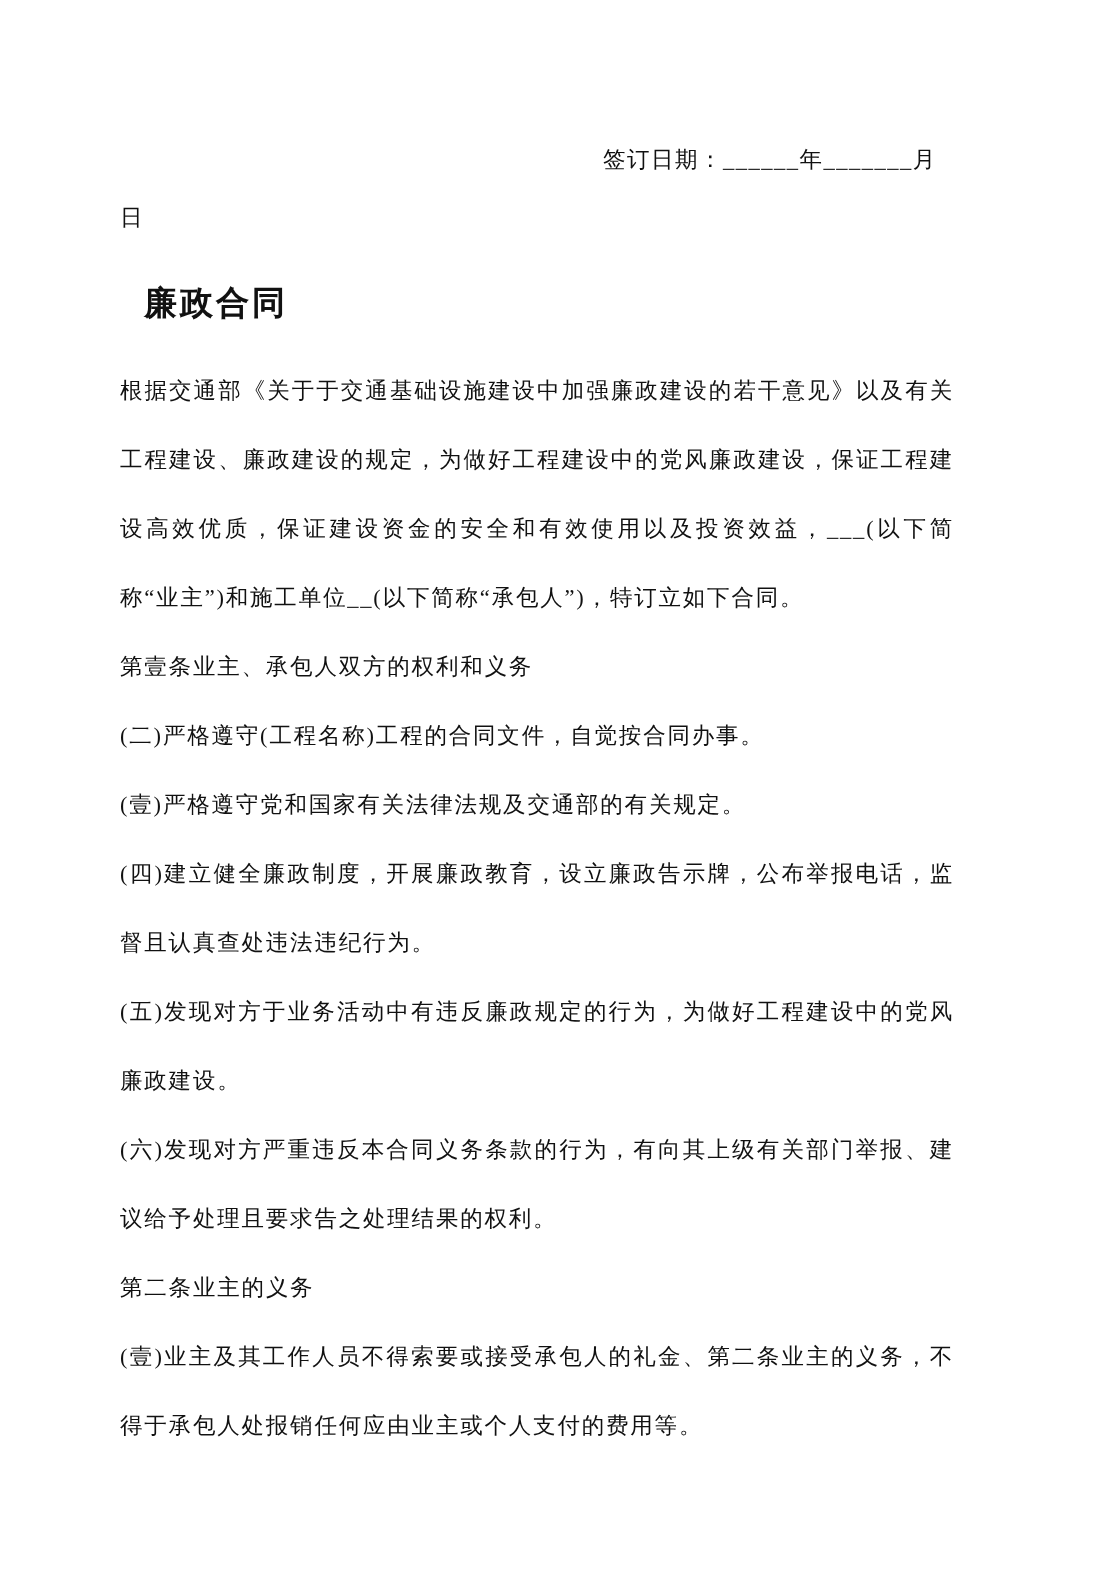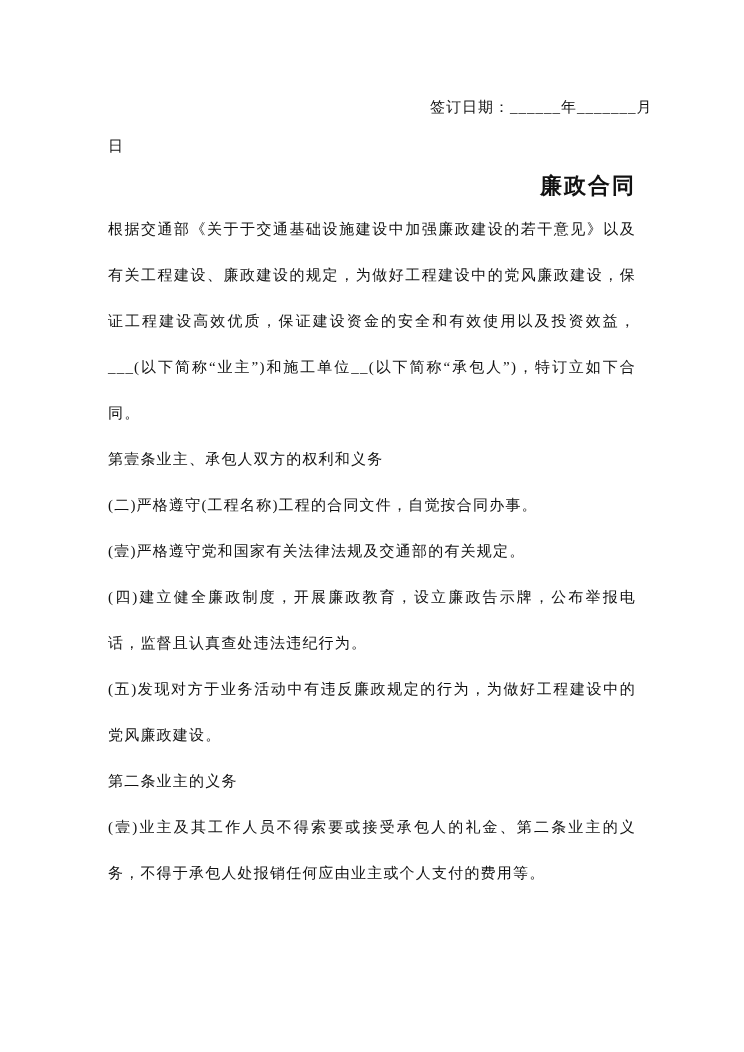--- a/index.html
+++ b/index.html
@@ -7,45 +7,45 @@
     padding: 0;
     background: #ffffff;
   }
   .page {
     position: relative;
     width: 744px;
     height: 1052px;
     margin: 0 auto;
     background: #ffffff;
     box-sizing: border-box;
-    padding: 88px 108px 40px 108px;
+    padding: 88px 108px 40px 80px;
     font-family: "Liberation Serif", "DejaVu Serif", serif;
     color: #111111;
     overflow: hidden;
     border-radius: 15px;
   }
   .date-line {
     font-size: 15px;
     line-height: 39px;
     letter-spacing: 1px;
     padding-left: 322px;
     white-space: nowrap;
   }
   .date-overflow {
     font-size: 15px;
     line-height: 39px;
     letter-spacing: 1px;
   }
   .doc-title {
-    text-align: right;
+    text-align: left;
     font-size: 22px;
     font-weight: bold;
     line-height: 40px;
     letter-spacing: 2px;
-    margin: 0;
+    margin: 16px;
   }
   .para {
     font-size: 15px;
     line-height: 46px;
     letter-spacing: 1.2px;
     text-align: justify;
     margin: 0;
   }
 </style>
 </head>
@@ -58,16 +58,17 @@
   <div class="date-overflow">日</div>
 
   <h1 class="doc-title">廉政合同</h1>
 
   <p class="para">根据交通部《关于于交通基础设施建设中加强廉政建设的若干意见》以及有关工程建设、廉政建设的规定，为做好工程建设中的党风廉政建设，保证工程建设高效优质，保证建设资金的安全和有效使用以及投资效益，___(以下简称“业主”)和施工单位__(以下简称“承包人”)，特订立如下合同。</p>
   <p class="para">第壹条业主、承包人双方的权利和义务</p>
   <p class="para">(二)严格遵守(工程名称)工程的合同文件，自觉按合同办事。</p>
   <p class="para">(壹)严格遵守党和国家有关法律法规及交通部的有关规定。</p>
   <p class="para">(四)建立健全廉政制度，开展廉政教育，设立廉政告示牌，公布举报电话，监督且认真查处违法违纪行为。</p>
   <p class="para">(五)发现对方于业务活动中有违反廉政规定的行为，为做好工程建设中的党风廉政建设。</p>
+  <p class="para">(六)发现对方严重违反本合同义务条款的行为，有向其上级有关部门举报、建议给予处理且要求告之处理结果的权利。</p>
   <p class="para">第二条业主的义务</p>
   <p class="para">(壹)业主及其工作人员不得索要或接受承包人的礼金、第二条业主的义务，不得于承包人处报销任何应由业主或个人支付的费用等。</p>
 
 </div>
 
 </body></html>

